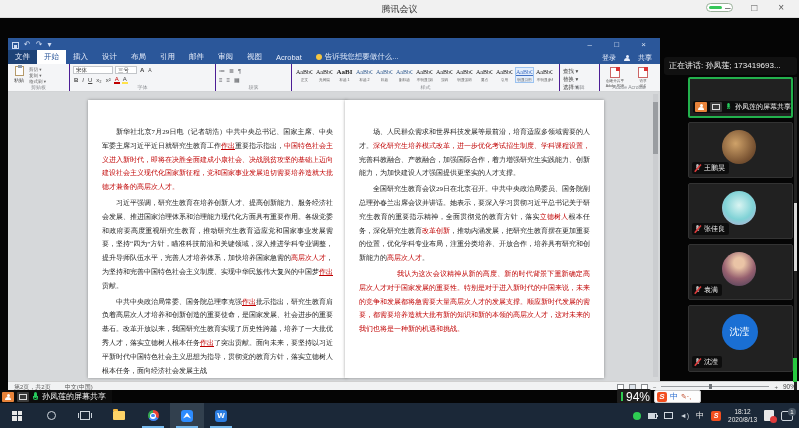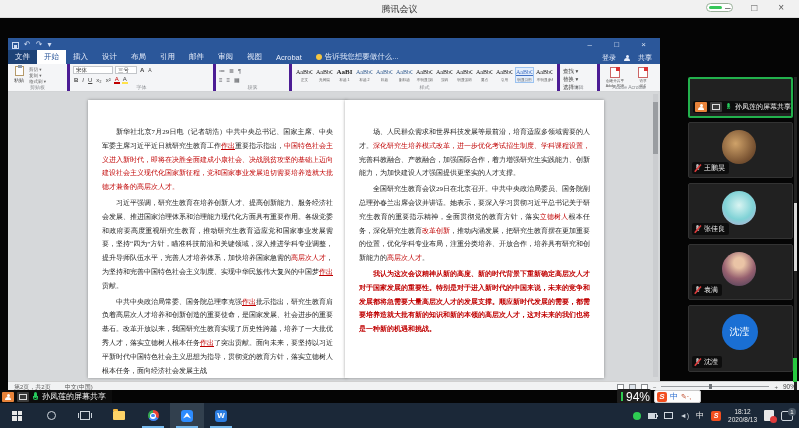--- a/index.html
+++ b/index.html
@@ -39,21 +39,21 @@
                        background:#f4c542; margin-right:3px; vertical-align:-1px; }
   .w-acct { margin-left:auto; display:flex; gap:8px; padding-right:8px; font-size:7px; color:#e8eefb;
             align-items:center; height:12px; }
   .p-ico { display:inline-block; width:6px; height:6px; position:relative; }
   .p-ico:before { content:""; position:absolute; left:1.5px; top:0; width:3px; height:3px; border-radius:50%; background:#e8eefb; }
   .p-ico:after  { content:""; position:absolute; left:0; bottom:0; width:6px; height:3px; border-radius:3px 3px 0 0; background:#e8eefb; }
 
   
   .w-ribbon { position:absolute; left:0; top:26px; width:100%; height:28px; background:#f4f5f7;
               border-bottom:1px solid #d2d4d6; display:flex; }
-  .rgroup { position:relative; border-right:3px solid #4c1d95; height:100%; padding:2px 3px 9px; }
+  .rgroup { position:relative; border-right:1px solid #4c1d95; height:100%; padding:2px 3px 9px; }
   .rg-label { position:absolute; left:0; right:0; bottom:1px; text-align:center; font-size:5px; color:#8a8d91; white-space:nowrap; }
   .paste-btn { width:16px; height:17px; display:flex; flex-direction:column; align-items:center; }
   .paste-ico { width:9px; height:11px; background:#fdfdfd; border:1px solid #b59a6a; position:relative; }
   .paste-ico i { position:absolute; left:2px; top:-2px; width:4px; height:3px; background:#8c99a8; }
   .paste-btn span { font-size:5px; color:#444; margin-top:1px; }
   .clip-small { display:flex; flex-direction:column; gap:1px; margin-left:2px; padding-top:1px; }
   .clip-small span { font-size:4.5px; color:#666; white-space:nowrap; }
   .fgroup-inner { display:flex; flex-direction:column; gap:2px; }
   .frow { display:flex; gap:2px; align-items:center; }
   .fbox { border:1px solid #c3c6ca; background:#fff; font-size:5.5px; color:#333; padding:0 2px; height:8px; line-height:7px; white-space:nowrap; }
@@ -81,21 +81,21 @@
   .acro span { display:block; font-size:4px; color:#555; transform:scale(.9); white-space:nowrap; }
 
   
   .w-doc { position:absolute; left:0; top:54px; width:652px; height:289px; background:#d6d8da; overflow:hidden; }
   .page { position:absolute; top:8px; width:259px; height:278px; background:#fff;
           box-shadow:0 0 3px rgba(0,0,0,.35); padding:26px 14px 20px; overflow:hidden; }
   .page.l { left:80px; } .page.r { left:337px; }
   .page p { font-size:7px; line-height:13.8px; text-align:justify; text-indent:2em; color:#1c1c1c;
             font-family:"Liberation Serif","DejaVu Serif",serif; }
   .page p + p { margin-top:2px; }
-  .run-r { color:#c00000; } .run-u { text-decoration:underline; } .run-b { font-weight:bold; }
+  .run-r { color:#c00000; } .run-u { text-decoration:underline; } .run-b { font-weight:normal;margin-left:24px; }
   .vscroll { position:absolute; right:2px; top:2px; width:5px; height:283px; background:#cbcdd0; }
   .vthumb { position:absolute; left:0; top:8px; width:5px; height:52px; background:#9a9da1; }
 
   
   .w-status { position:absolute; left:8px; top:363px; width:791px; height:9px; background:#f1f2f3;
               border-top:1px solid #d0d0d0; font-size:6px; color:#5a5a5a; }
   .ws-left { position:absolute; left:6px; top:1px; display:flex; gap:14px; }
   .ws-right { position:absolute; right:3px; top:1px; display:flex; gap:5px; align-items:center; }
   .viewico { width:7px; height:6px; border:1px solid #8a8d90; background:#fff; }
   .viewico.m { background:#dfe5ec; }
@@ -426,20 +426,21 @@
         </span>
       <span>94%</span>
     </div>
 
     <div class="sogou">
       <span class="s">S</span>
       <span class="zh">中</span>
       <span class="pen" id="sg-pen">✎·,</span>
     </div>
 
+    <div class="toast">正在讲话: 孙凤莲; 173419693...</div>
     <div id="tiles">
         <div class="tile speaking" style="top: 59px; height: 41px;">
           <div class="tile-chip">
             <span class="chip orange">
               <span class="p-ico"></span>
             </span>
             <span class="chip dark">
               <span class="scr-ico"></span>
             </span>
             <span class="mic sm">

